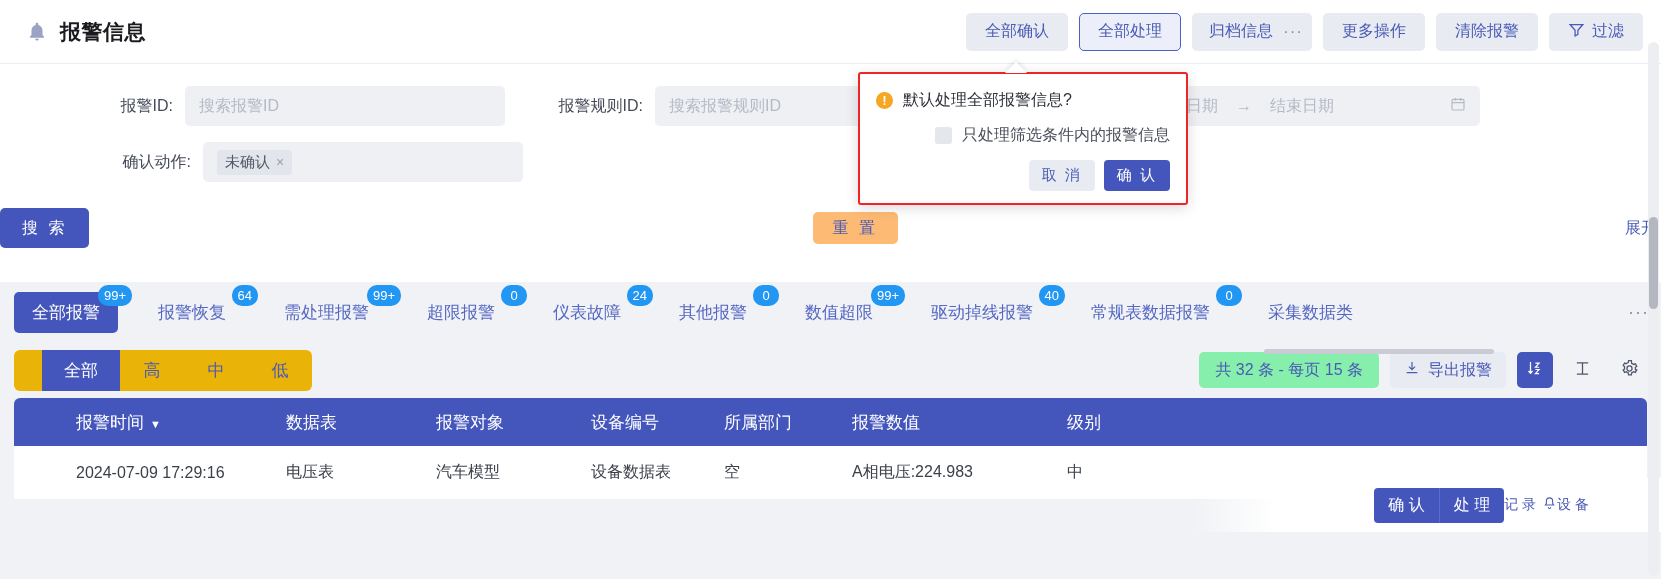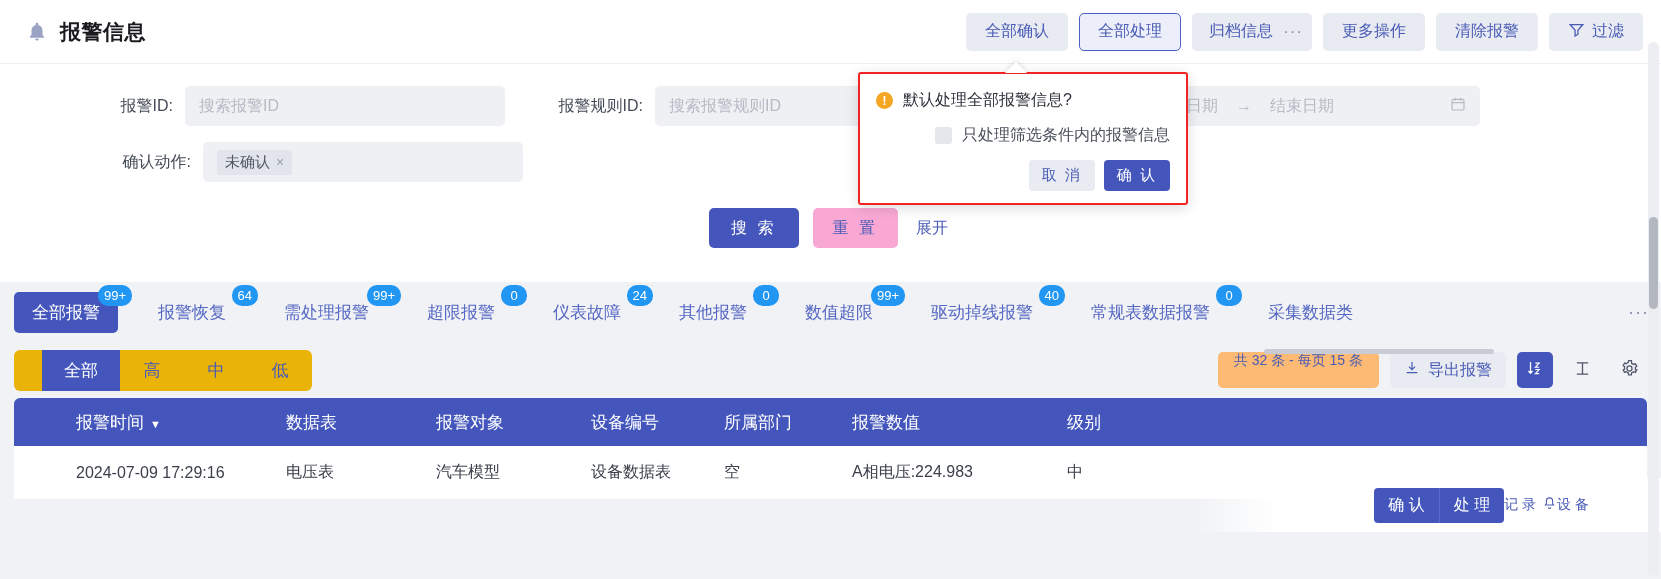--- a/index.html
+++ b/index.html
@@ -56,30 +56,30 @@
   .tag .x { color: #9aa0ad; font-size: 14px; cursor: pointer; }
   .rangebox {
     height: 40px; background: #eef0f4; border-radius: 5px;
     display: flex; align-items: center; padding: 0 14px;
     font-size: 16px; color: #b6bac4; gap: 0; cursor: text;
   }
   .arrow-sep { color: #b6bac4; padding: 0 18px; }
   .cal-icon { margin-left: auto; color: #b6bac4; }
 
   .actions-row {
-    display: flex; justify-content: center; align-items: center; gap: 14px;
+    display: flex; justify-content: space-between; align-items: center; gap: 14px;
     margin-top: 26px;
   }
   .btn-primary {
     height: 40px; padding: 0 22px; background: #4456bb; color: #fff;
     border-radius: 5px; font-size: 16px; letter-spacing: 3px;
     display: flex; align-items: center; cursor: pointer;
   }
   .btn-plain {
-    height: 40px; padding: 0 20px; background: #f9a8d4; color: #4a5bb5;
+    height: 32px; padding: 0 20px; background: #fdba74; color: #4a5bb5;
     border-radius: 5px; font-size: 16px; letter-spacing: 3px;
     display: flex; align-items: center; cursor: pointer;
   }
   .btn-link { font-size: 16px; color: #4a5bb5; cursor: pointer; padding: 0 4px; }
 
   
   .popover {
     position: absolute; left: 858px; top: 72px; width: 330px;
     background: #fff; border: 2px solid #f02424; border-radius: 3px;
     box-shadow: 0 3px 14px rgba(0,0,0,.14);
@@ -145,23 +145,23 @@
     justify-content: space-between; padding: 0 14px;
   }
   .seg { display: flex; background: #eab308; border-radius: 6px; overflow: hidden; padding-left: 28px; }
   .seg-item {
     padding: 9px 22px; font-size: 17px; color: #4a5bb5; cursor: pointer;
     display: flex; align-items: center; justify-content: center; min-width: 64px;
   }
   .seg-item.active { background: #4456bb; color: #fff; }
   .filter-right { display: flex; align-items: center; gap: 11px; }
   .count-pill {
-    background: #fdba74; color: #4a5bb5; border-radius: 5px;
-    height: 36px; padding: 0 16px; font-size: 14px;
-    display: flex; cursor: pointer;
+    background: #86efac; color: #4a5bb5; border-radius: 5px;
+    height: 36px; padding: 0 16px; font-size: 16px;
+    display: flex; align-items: center; cursor: pointer;
   }
   .exp-btn {
     background: #e8ebf2; color: #4a5bb5; border-radius: 5px;
     height: 36px; padding: 0 14px; font-size: 16px; gap: 8px;
     display: flex; align-items: center; cursor: pointer;
   }
   .sq-btn {
     width: 36px; height: 36px; border-radius: 5px; background: #4456bb;
     color: #fff; display: flex; align-items: center; justify-content: center;
     cursor: pointer;

